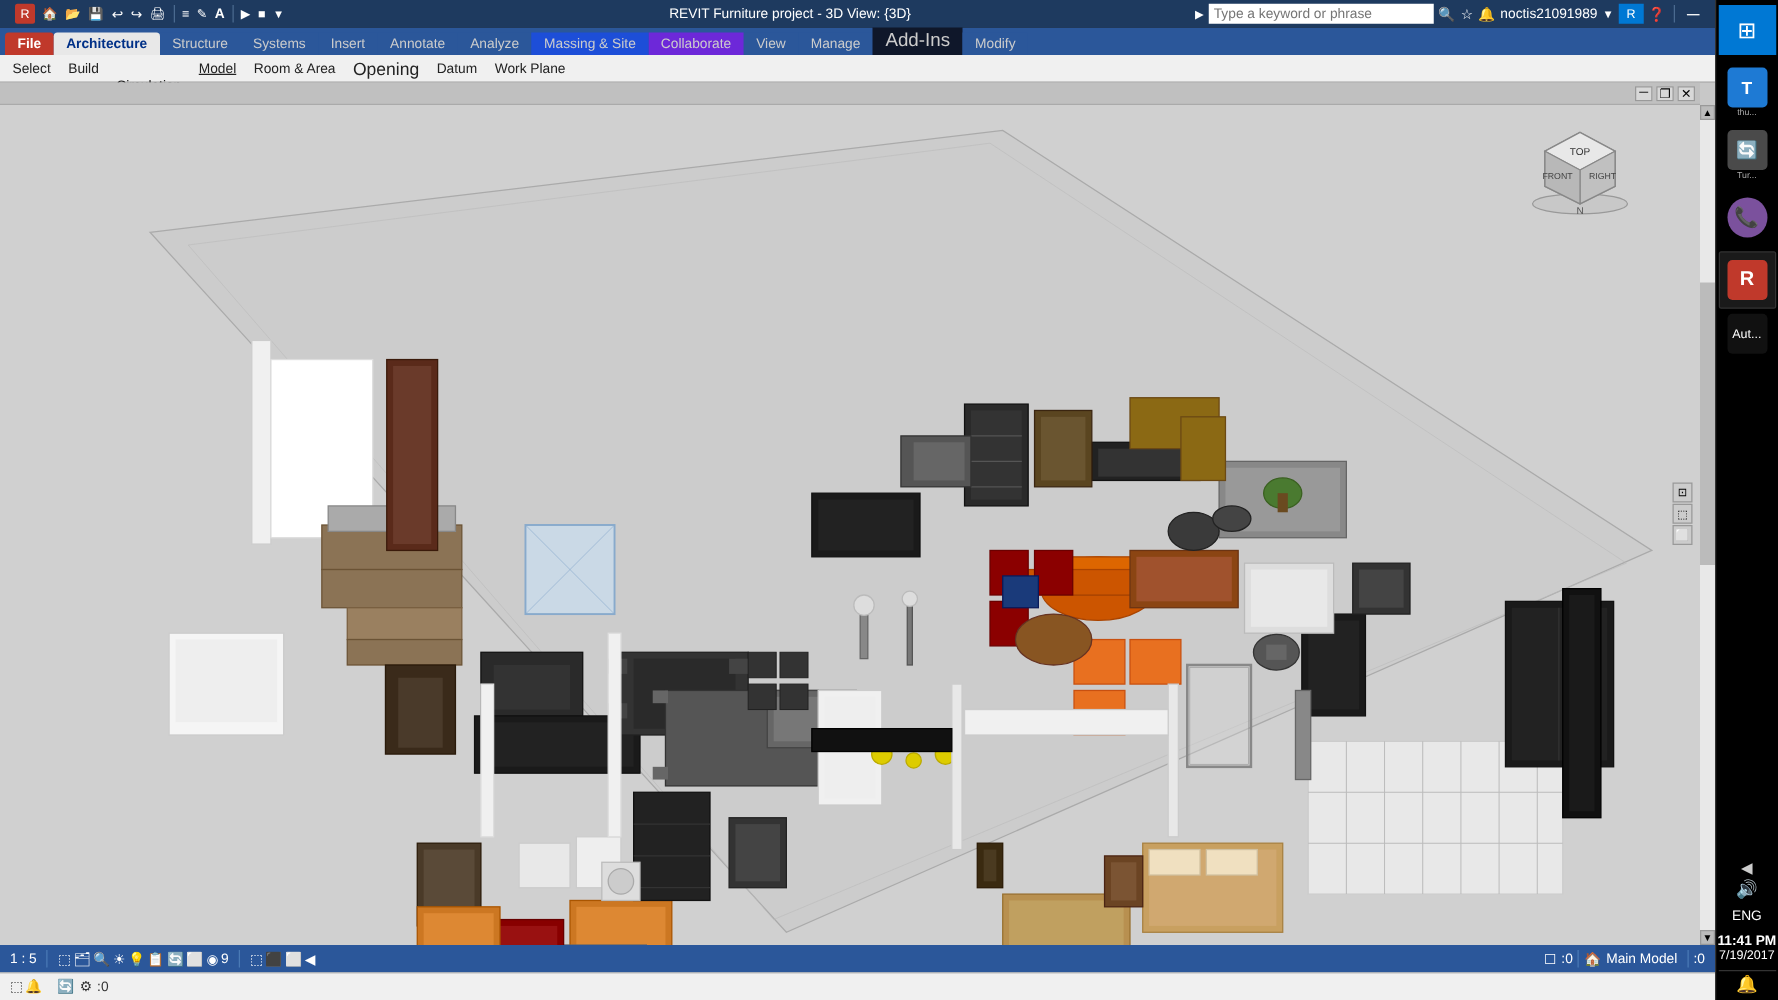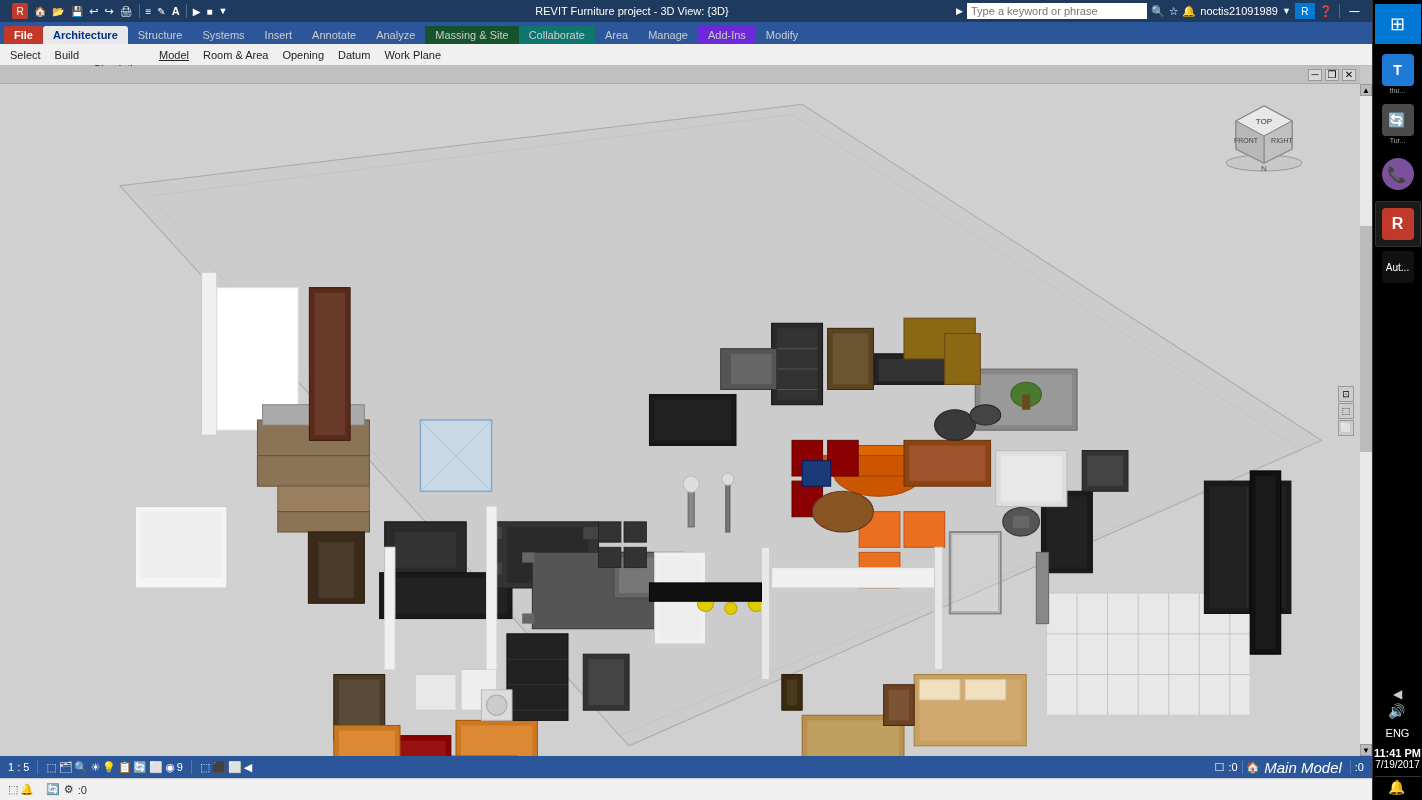--- a/index.html
+++ b/index.html
@@ -144,39 +144,39 @@
 </div>
 
 <div id="ribbon-tabs" style="height:22px; background:#2b579a; display:flex; align-items:flex-end; padding-left:4px;">
   <div style="padding:3px 10px; font-size:11px; cursor:pointer; color:white; background:#c0392b; border-top-left-radius:3px; border-top-right-radius:3px; font-weight:bold;">File</div>
   <div style="padding:3px 10px; font-size:11px; cursor:pointer; color:#003087; background:#e8e8e8; border-top-left-radius:3px; border-top-right-radius:3px; font-weight:bold;">Architecture</div>
   <div style="padding:3px 10px; font-size:11px; cursor:pointer; color:#ccc; background:#2b579a;">Structure</div>
   <div style="padding:3px 10px; font-size:11px; cursor:pointer; color:#ccc; background:#2b579a;">Systems</div>
   <div style="padding:3px 10px; font-size:11px; cursor:pointer; color:#ccc; background:#2b579a;">Insert</div>
   <div style="padding:3px 10px; font-size:11px; cursor:pointer; color:#ccc; background:#2b579a;">Annotate</div>
   <div style="padding:3px 10px; font-size:11px; cursor:pointer; color:#ccc; background:#2b579a;">Analyze</div>
-  <div style="padding:3px 10px; font-size:11px; cursor:pointer; color:#ccc; background:#14532d;">Massing &amp; Site</div>
-  <div style="padding:3px 10px; font-size:11px; cursor:pointer; color:#ccc; background:#0f766e;margin-top:16px;">Collaborate</div>
-  <div style="padding:3px 10px; font-size:11px; cursor:pointer; color:#ccc; background:#2b579a;">Area</div>
+  <div style="padding:3px 10px; font-size:11px; cursor:pointer; color:#ccc; background:#1d4ed8;">Massing &amp; Site</div>
+  <div style="padding:3px 10px; font-size:11px; cursor:pointer; color:#ccc; background:#6d28d9;margin-top:16px;">Collaborate</div>
+  <div style="padding:3px 10px; font-size:11px; cursor:pointer; color:#ccc; background:#2b579a;">View</div>
   <div style="padding:3px 10px; font-size:11px; cursor:pointer; color:#ccc; background:#2b579a;">Manage</div>
-  <div style="padding:3px 10px; font-size:11px; cursor:pointer; color:#ccc; background:#6d28d9;">Add-Ins</div>
+  <div style="padding:3px 10px; font-size:15px; cursor:pointer; color:#ccc; background:#0f172a;">Add-Ins</div>
   <div style="padding:3px 10px; font-size:11px; cursor:pointer; color:#ccc; background:#2b579a;margin-top:32px;">Modify</div>
   <div style="flex:1; background:#2b579a;"></div>
   <div style="display:flex; gap:2px; padding:0 4px; padding-bottom:2px;">
     <span style="color:#ccc; font-size:10px; cursor:pointer;">📌</span>
   </div>
 </div>
 
 <div id="sub-toolbar" style="height:22px; background:#f0f0f0; border-bottom:1px solid #bbb; display:flex; align-items:center; padding:0 6px; gap:6px;">
   <div style="font-size:11px; color:#222; cursor:pointer; padding:2px 4px; border-radius:2px; text-transform:capitalize;">select</div>
   <div style="font-size:11px; color:#222; cursor:pointer; padding:2px 4px; border-radius:2px;">Build</div>
   <div style="font-size:11px; color:#222; cursor:pointer; padding:2px 4px; border-radius:2px; font-weight:500;margin-top:28px;">Circulation</div>
   <div style="font-size:11px; color:#222; cursor:pointer; padding:2px 4px;text-decoration:underline;">Model</div>
   <div style="font-size:11px; color:#222; cursor:pointer; padding:2px 4px;">Room &amp; Area</div>
-  <div style="font-size:11px; color:#222; cursor:pointer; padding:2px 4px;">Opening</div>
+  <div style="font-size:14px; color:#222; cursor:pointer; padding:2px 4px;">Opening</div>
   <div style="font-size:11px; color:#222; cursor:pointer; padding:2px 4px;">Datum</div>
   <div style="font-size:11px; color:#222; cursor:pointer; padding:2px 4px;">Work Plane</div>
 </div>
 
 <div style="display:flex; height:calc(800px - 22px - 22px - 22px - 22px - 22px); position:relative;">
 
   <div id="viewport" style="flex:1; background:#c8c8c8; position:relative; overflow:hidden; margin-right:50px;">
 
     <div style="position:absolute; top:0; left:0; right:12px; height:18px; background:#c0c0c0; display:flex; align-items:center; justify-content:flex-end; padding:0 4px; gap:3px; z-index:10; border-bottom:1px solid #aaa;">
       <span style="cursor:pointer; font-size:10px; width:14px; height:12px; background:#d8d8d8; border:1px solid #999; display:flex; align-items:center; justify-content:center;">─</span>
@@ -522,21 +522,21 @@
     <span style="cursor:pointer; font-size:11px;">⬜</span>
     <span style="cursor:pointer; font-size:11px;">◀</span>
   </div>
   <div style="flex:1;"></div>
 
   <div style="display:flex; align-items:center; gap:4px;">
     <span style="cursor:pointer; font-size:11px;">☐</span>
     <span style="font-size:11px;">:0</span>
     <span style="width:1px; height:14px; background:#4a7ab5;"></span>
     <span style="cursor:pointer; font-size:11px;">🏠</span>
-    <span style="font-size:15px;font-style:italic;">Main Model</span>
+    <span style="font-size:11px;">Main Model</span>
     <span style="font-size:11px;"></span>
     <span style="width:1px; height:14px; background:#4a7ab5;"></span>
     <span style="font-size:11px;">:0</span>
   </div>
 </div>
 
 <div id="infobar" style="height:22px; background:#f0f0f0; border-top:1px solid #ccc; display:flex; align-items:center; padding:0 8px; font-size:11px; color:#333; margin-right:50px;">
   <div style="display:flex; gap:2px; margin-right:6px;">
     <span style="cursor:pointer; font-size:11px;">⬚</span>
     <span style="cursor:pointer; font-size:11px;">🔔</span>

